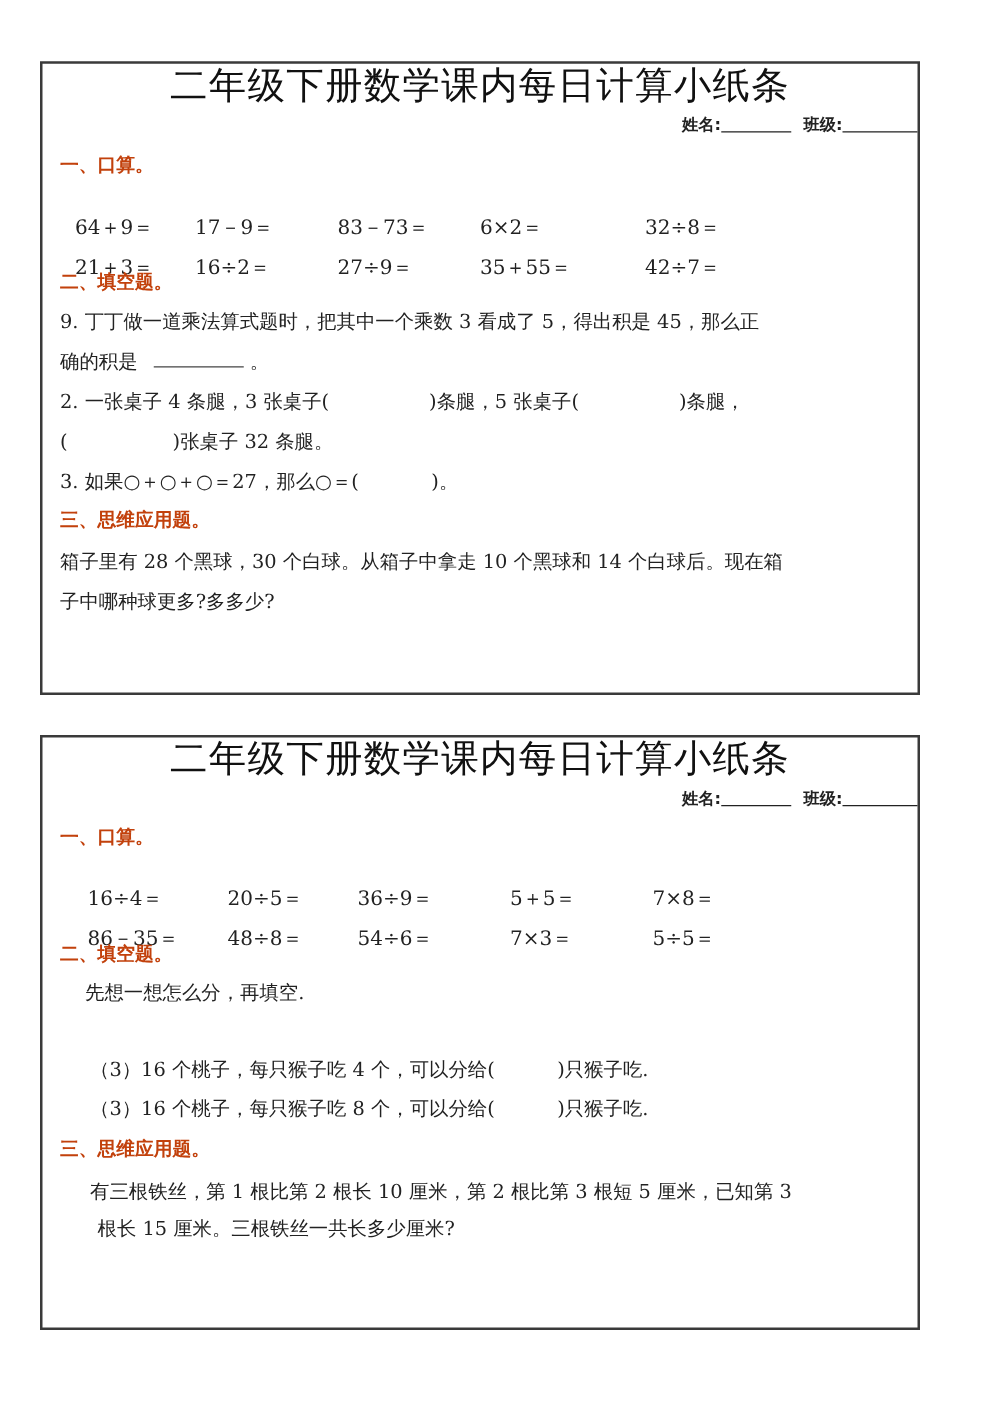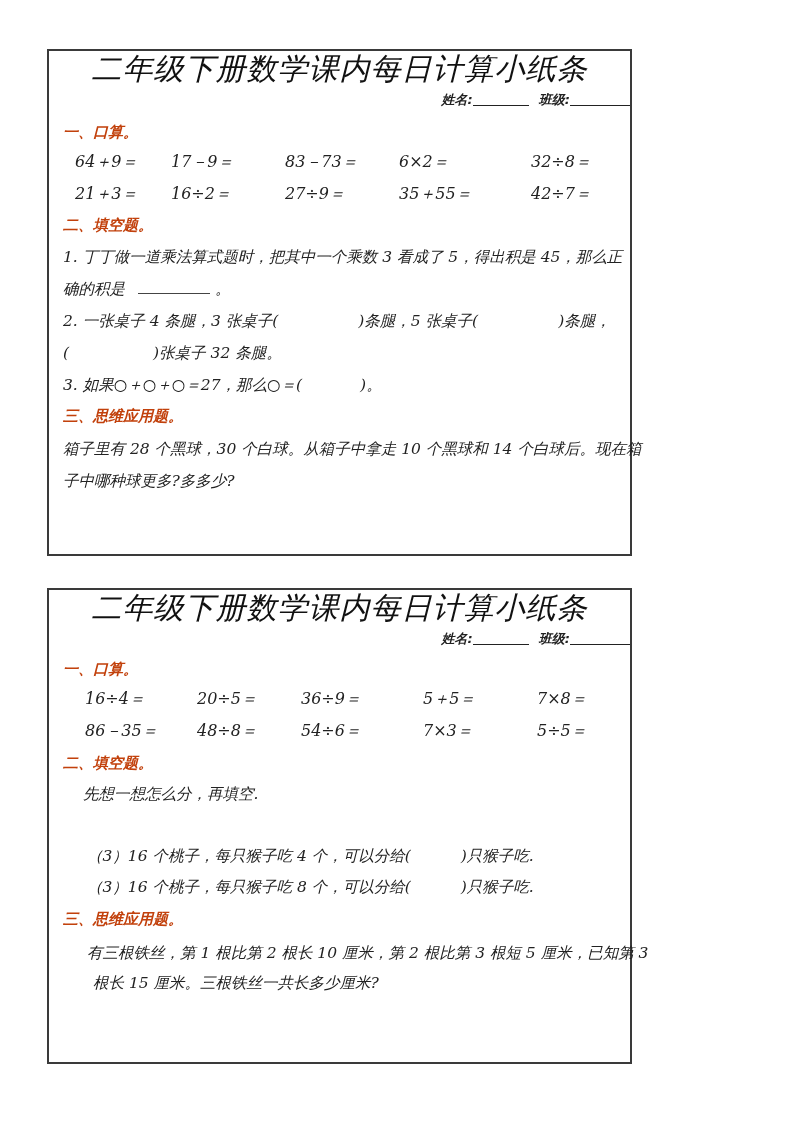--- a/index.html
+++ b/index.html
@@ -2,24 +2,23 @@
 <html><head>
   <meta charset="utf-8">
   <style>
     html, body { margin: 0; padding: 0; background: #ffffff; }
     body {
       width: 800px; height: 1132px; position: relative; overflow: hidden;
       font-family: "DejaVu Serif", "Liberation Serif", serif;
       color: #222222;
     }
     .sheet {
-      position: absolute; left: 47px; width: 585px;
+      position: absolute; left: 32px; width: 704px;
       border: 2px solid #3a3a3a; border-right-width: 2px;
       box-sizing: border-box;
-      font-style: italic;
     }
     #sheet-1 { top: 49px; height: 507px; }
     #sheet-2 { top: 588px; height: 476px; }
     .title {
       position: absolute; left: 0; right: 0; top: 0;
       text-align: center;
       font-family: "DejaVu Sans", "Liberation Sans", sans-serif;
       font-size: 30px; line-height: 36px; color: #111;
       letter-spacing: 1px;
     }
@@ -35,21 +34,21 @@
     .section-head {
       position: absolute; left: 14px;
       font-family: "DejaVu Sans", "Liberation Sans", sans-serif;
       font-size: 15px; font-weight: bold; color: #c2410c;
     }
     .line {
       position: absolute; left: 20px; right: 4px;
       font-size: 15.5px; line-height: 20px; white-space: nowrap; color: #222;
     }
     .calc-row { position: absolute; left: 0; right: 0; height: 22px; font-size: 16px; }
-    .calc-row span { position: absolute; white-space: nowrap; }
+    .calc-row span { position: absolute; white-space: nowrap; margin-top: 20px; }
     .paren { display: inline-block; }
     .blank-line { display: inline-block; border-bottom: 1px solid #444; width: 72px; height: 14px; vertical-align: baseline; }
   </style>
 </head>
 <body>
 
 <div class="sheet" id="sheet-1">
   <div class="title">二年级下册数学课内每日计算小纸条</div>
   <div class="meta">
     <span>姓名:</span>
@@ -68,21 +67,21 @@
   </div>
   <div class="calc-row" style="top:133px">
     <span style="left:26px">21＋3＝</span>
     <span style="left:122px">16÷2＝</span>
     <span style="left:236px">27÷9＝</span>
     <span style="left:350px">35＋55＝</span>
     <span style="left:482px">42÷7＝</span>
   </div>
 
   <div class="section-head" style="top:165px">二、填空题。</div>
-  <div class="line" style="top:196px;left:14px">1. 丁丁做一道乘法算式题时，把其中一个乘数 3 看成了 5，得出积是 45，那么正</div>
+  <div class="line" style="top:196px;left:14px">9. 丁丁做一道乘法算式题时，把其中一个乘数 3 看成了 5，得出积是 45，那么正</div>
   <div class="line" style="top:228px;left:14px">
     <span>确的积是</span>
     <span class="blank-line" style="margin-left:8px"></span>
     <span>。</span>
   </div>
   <div class="line" style="top:260px;left:14px">
     <span>2. 一张桌子 4 条腿，3 张桌子(</span><span class="paren" style="width:80px"></span><span>)条腿，5 张桌子(</span><span class="paren" style="width:80px"></span><span>)条腿，</span>
   </div>
   <div class="line" style="top:292px;left:14px">
     <span>(</span><span class="paren" style="width:84px"></span><span>)张桌子 32 条腿。</span>

